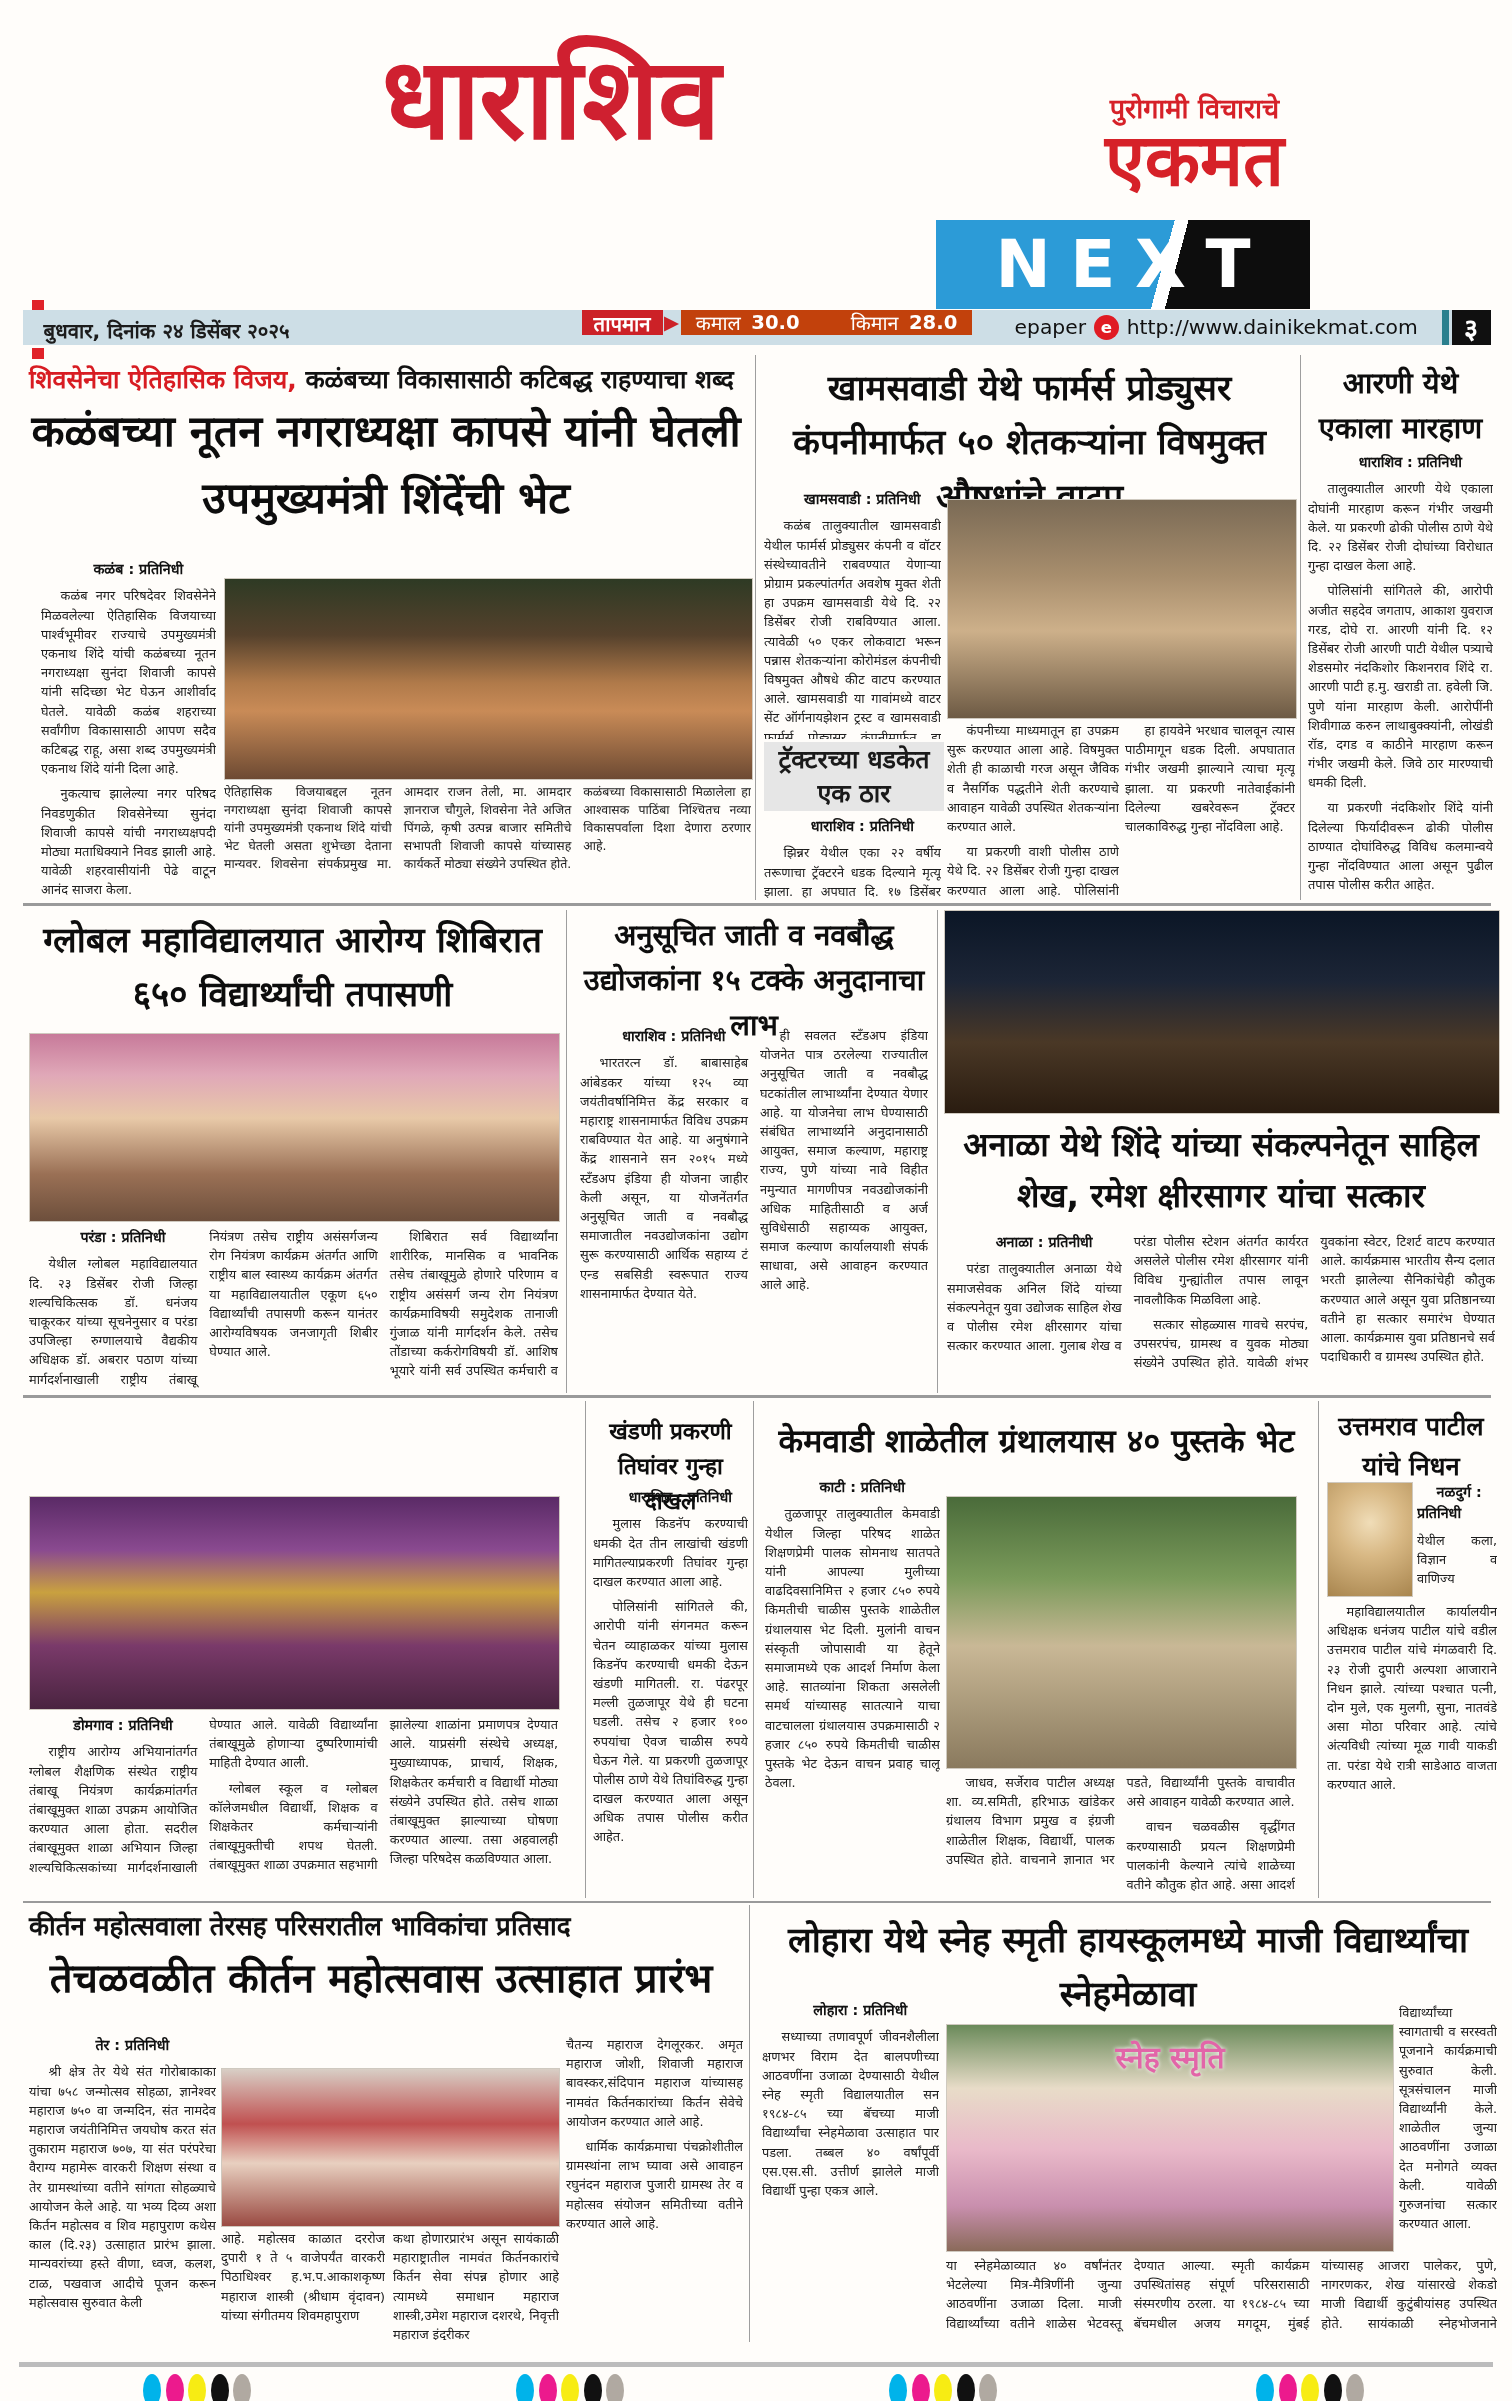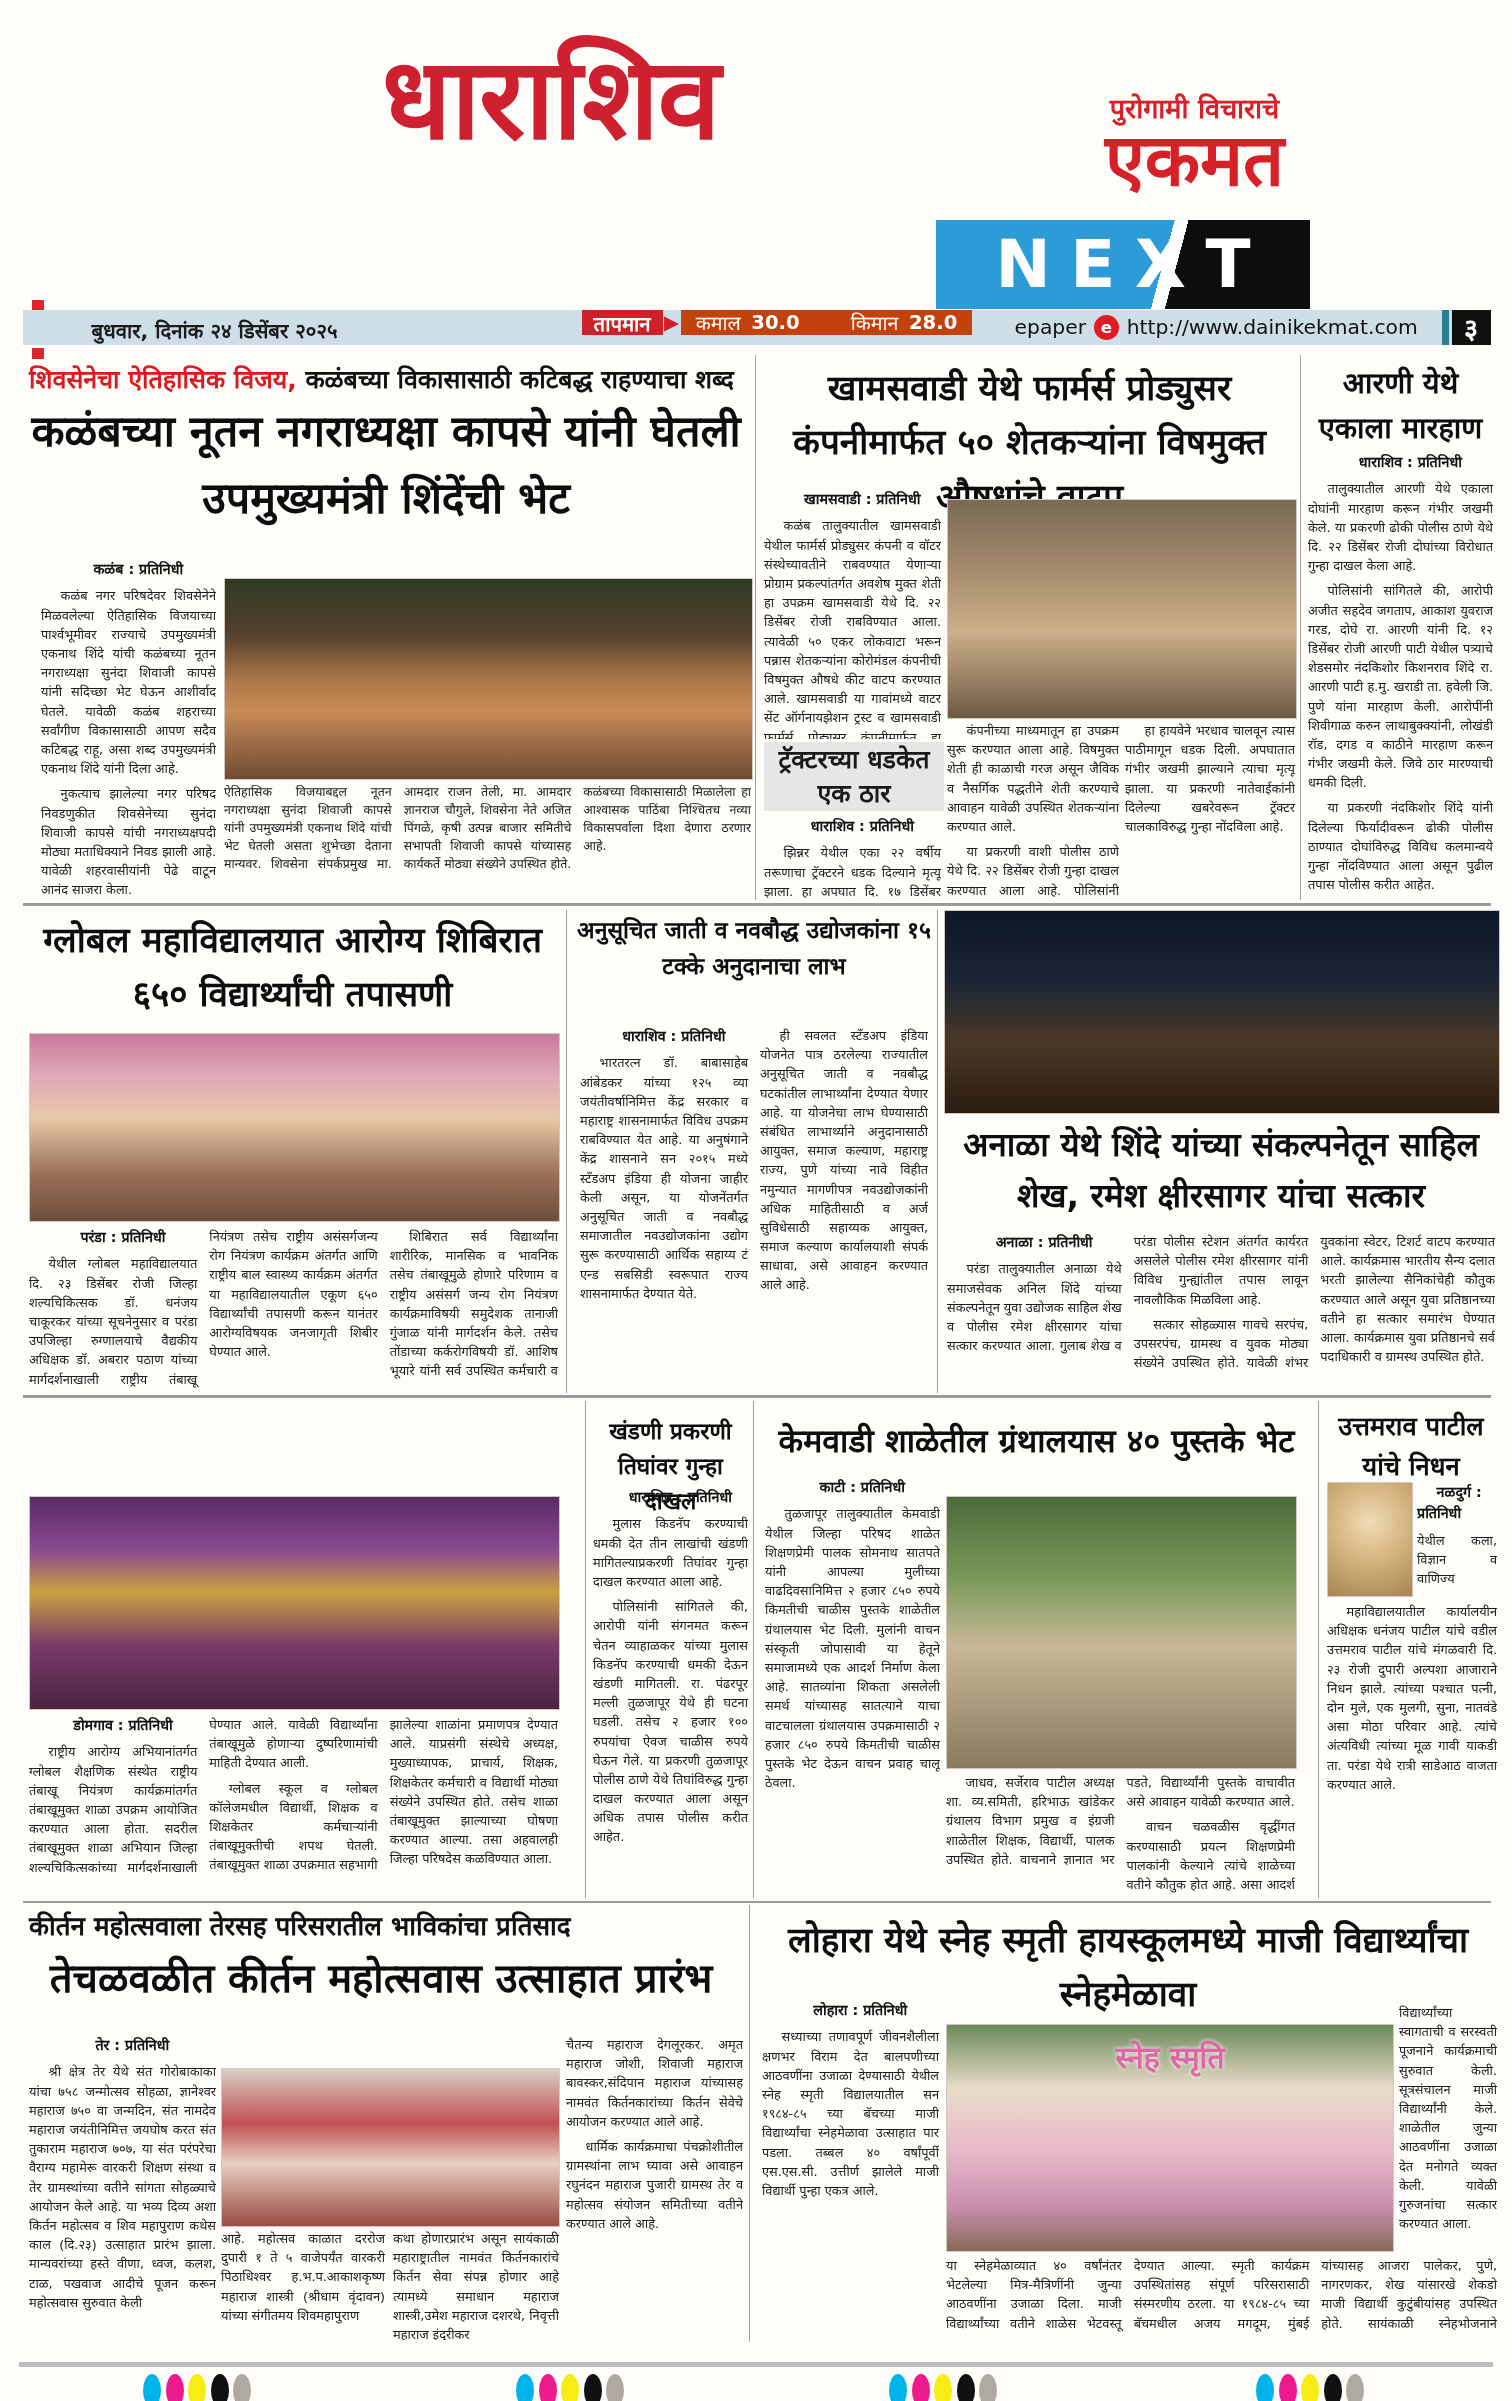--- a/index.html
+++ b/index.html
@@ -8,21 +8,21 @@
   .abs{position:absolute;}
   
   .mast-title{font-size:113px;font-weight:800;color:#cf2030;line-height:1.35;letter-spacing:-1.5px;}
   .tagline{font-size:27px;font-weight:700;color:#d62128;text-align:center;}
   .brand{font-size:72px;font-weight:800;color:#d62128;text-align:center;line-height:1.15;}
   .next-logo{display:flex;align-items:center;justify-content:center;
      background:linear-gradient(105deg,#2c9bd7 0%,#2c9bd7 60%,#ffffff 60%,#ffffff 63.5%,#0d0d0d 63.5%,#0d0d0d 100%);}
   .next-logo span{color:#fff;font-weight:800;font-size:66px;letter-spacing:19.6px;padding-left:19.6px;}
   
   .info-bar{background:#cddee6;}
-  .date-line{font-size:20.3px;font-weight:700;color:#1c1c1c;margin-left:48px;}
+  .date-line{font-size:20.3px;font-weight:700;color:#1c1c1c;}
   .temp-wrap{display:flex;align-items:stretch;height:25px;justify-content:center;}
   .temp-label{background:#cc2127;color:#fff;font-weight:700;font-size:20.3px;display:flex;align-items:center;padding:0 12px;}
   .temp-arrow{color:#cc2127;font-size:19.6px;display:flex;align-items:center;margin:0 1.5px;}
   .temp-values{background:#c2410c;color:#fff;font-size:19.6px;display:flex;align-items:center;gap:10.5px;padding:0 15px;}
   .temp-values b{font-weight:700;}
   .epaper{font-size:20.3px;color:#101010;display:flex;align-items:center;gap:7.5px;}
   .epaper .r-icon{display:inline-flex;width:25.6px;height:25.6px;border-radius:50%;background:#e01b23;color:#fff;
      align-items:center;justify-content:center;font-weight:800;font-size:16.6px;}
   .page-no{background:#101010;color:#fff;font-size:27px;font-weight:700;display:flex;align-items:center;justify-content:center;}
   .teal-strip{background:#2a7f8d;}
@@ -136,21 +136,21 @@
   <div class="abs photo" style="left:29px;top:1033px;width:529px;height:187px;
        background:linear-gradient(180deg,#c77a9a 0%,#e0a8b8 22%,#e8c9a8 45%,#9a7055 75%,#6d4f3c 100%);"></div>
   <div class="abs bodytext cols3" style="left:29px;top:1227px;width:529px;height:164px;overflow:hidden;">
     <p class="byline">परंडा : प्रतिनिधी</p>
     <p>येथील ग्लोबल महाविद्यालयात दि. २३ डिसेंबर रोजी जिल्हा शल्यचिकित्सक डॉ. धनंजय चाकूरकर यांच्या सूचनेनुसार व परंडा उपजिल्हा रुग्णालयाचे वैद्यकीय अधिक्षक डॉ. अबरार पठाण यांच्या मार्गदर्शनाखाली राष्ट्रीय तंबाखू नियंत्रण तसेच राष्ट्रीय असंसर्गजन्य रोग नियंत्रण कार्यक्रम अंतर्गत आणि राष्ट्रीय बाल स्वास्थ्य कार्यक्रम अंतर्गत या महाविद्यालयातील एकूण ६५० विद्यार्थ्यांची तपासणी करून यानंतर आरोग्यविषयक जनजागृती शिबीर घेण्यात आले.</p>
     <p>शिबिरात सर्व विद्यार्थ्यांना शारीरिक, मानसिक व भावनिक तसेच तंबाखूमुळे होणारे परिणाम व राष्ट्रीय असंसर्ग जन्य रोग नियंत्रण कार्यक्रमाविषयी समुदेशक तानाजी गुंजाळ यांनी मार्गदर्शन केले. तसेच तोंडाच्या कर्करोगविषयी डॉ. आशिष भूयारे यांनी सर्व उपस्थित कर्मचारी व विद्यार्थ्यांना मार्गदर्शन केले. याप्रसंगी ग्लोबल महाविद्यालयाचे संस्थापक अध्यक्ष गोरख मोरजकर, सचिव आशाताई मोरजकर, मुख्याध्यापक, प्राचार्य, शिक्षक, विद्यार्थी उपस्थित होते. यावेळी ग्लोबल महाविद्यालय तंबाखू मुक्त असल्याचे प्रमाणपत्र देण्यात आले.</p>
   </div>
 
   <div class="abs v-div" style="left:566px;top:910px;height:483px;"></div>
 
-  <div class="abs headline" style="left:574px;top:913px;width:360px;font-size:23px;">अनुसूचित जाती व नवबौद्ध उद्योजकांना १५ टक्के अनुदानाचा लाभ</div>
+  <div class="abs headline" style="left:574px;top:913px;width:360px;font-size:29px;">अनुसूचित जाती व नवबौद्ध उद्योजकांना १५ टक्के अनुदानाचा लाभ</div>
   <div class="abs bodytext cols2" style="left:580px;top:1026px;width:348px;height:366px;overflow:hidden;">
     <p class="byline">धाराशिव : प्रतिनिधी</p>
     <p>भारतरत्न डॉ. बाबासाहेब आंबेडकर यांच्या १२५ व्या जयंतीवर्षानिमित्त केंद्र सरकार व महाराष्ट्र शासनामार्फत विविध उपक्रम राबविण्यात येत आहे. या अनुषंगाने केंद्र शासनाने सन २०१५ मध्ये स्टँडअप इंडिया ही योजना जाहीर केली असून, या योजनेंतर्गत अनुसूचित जाती व नवबौद्ध समाजातील नवउद्योजकांना उद्योग सुरू करण्यासाठी आर्थिक सहाय्य टं एन्ड सबसिडी स्वरूपात राज्य शासनामार्फत देण्यात येते.</p>
     <p>ही सवलत स्टँडअप इंडिया योजनेत पात्र ठरलेल्या राज्यातील अनुसूचित जाती व नवबौद्ध घटकांतील लाभार्थ्यांना देण्यात येणार आहे. या योजनेचा लाभ घेण्यासाठी संबंधित लाभार्थ्याने अनुदानासाठी आयुक्त, समाज कल्याण, महाराष्ट्र राज्य, पुणे यांच्या नावे विहीत नमुन्यात मागणीपत्र नवउद्योजकांनी अधिक माहितीसाठी व अर्ज सुविधेसाठी सहाय्यक आयुक्त, समाज कल्याण कार्यालयाशी संपर्क साधावा, असे आवाहन करण्यात आले आहे.</p>
   </div>
 
   <div class="abs v-div" style="left:937px;top:910px;height:483px;"></div>
 
   <div class="abs photo" style="left:944px;top:910px;width:554px;height:202px;
        background:linear-gradient(180deg,#0b1626 0%,#1c2536 35%,#4a3826 65%,#2a1c10 100%);"></div>

